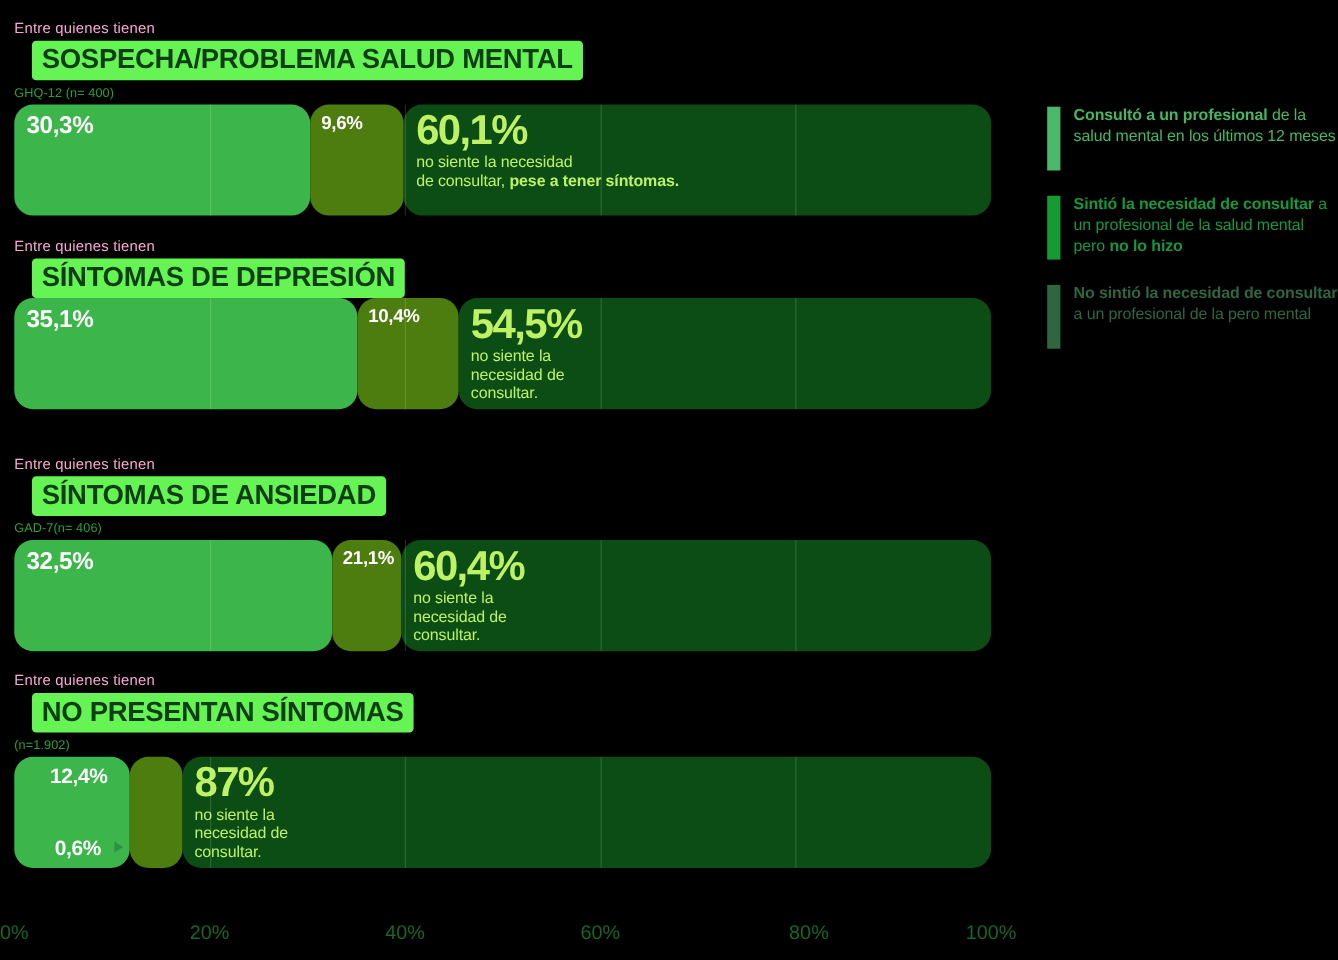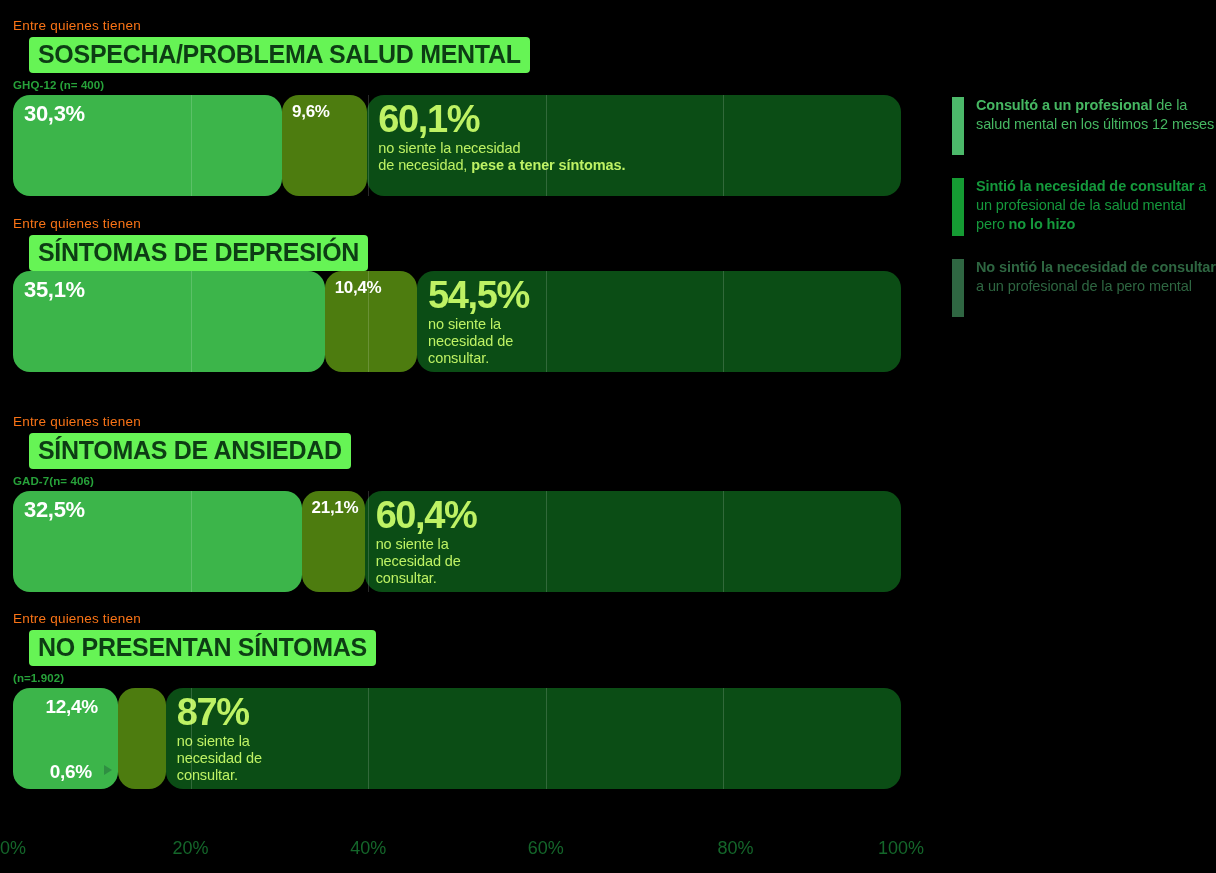--- a/index.html
+++ b/index.html
@@ -28,21 +28,21 @@
   .group {
     position: absolute;
     left: 13px;
     width: 888px;
   }
 
   .group-eyebrow {
     font-size: 13.5px;
     font-weight: 400;
     letter-spacing: .2px;
-    color: #f97316;
+    color: #f9a8d4;
     line-height: 16px;
     margin-bottom: 3px;
     white-space: nowrap;
   }
 
   .group-title-wrap { display: block; margin-left: 16px; }
 
   .group-title {
     display: inline-block;
     background: #66f455;
@@ -51,21 +51,21 @@
     font-weight: 700;
     letter-spacing: -.3px;
     line-height: 30px;
     padding: 2px 9px 4px 9px;
     border-radius: 4px;
     white-space: nowrap;
   }
 
   .group-sub {
     font-size: 11.5px;
-    font-weight: 700;
+    font-weight: 400;
     letter-spacing: .1px;
     color: #27a23a;
     line-height: 14px;
     margin-top: 5px;
     margin-bottom: 3px;
     white-space: nowrap;
   }
 
   
   .bar {
@@ -229,21 +229,21 @@
     <div class="bar">
       <div class="seg seg-a" style="width:30.3%;">
         <span class="seg-label">30,3%</span>
       </div>
       <div class="seg seg-b" style="width:9.6%;">
         <span class="seg-label small">9,6%</span>
       </div>
       <div class="seg seg-c" style="width:60.1%;">
         <span class="big-block">
           <span class="big-num">60,1%</span>
-          <span class="big-desc"><span>no siente la necesidad</span><br><span>de necesidad, </span><b>pese a tener síntomas.</b></span>
+          <span class="big-desc"><span>no siente la necesidad</span><br><span>de consultar, </span><b>pese a tener síntomas.</b></span>
         </span>
       </div>
       <div class="tick-overlay">
         <span class="tick-line" style="left:20%"></span>
         <span class="tick-line" style="left:40%"></span>
         <span class="tick-line" style="left:60%"></span>
         <span class="tick-line" style="left:80%"></span>
       </div>
     </div>
   </div>

